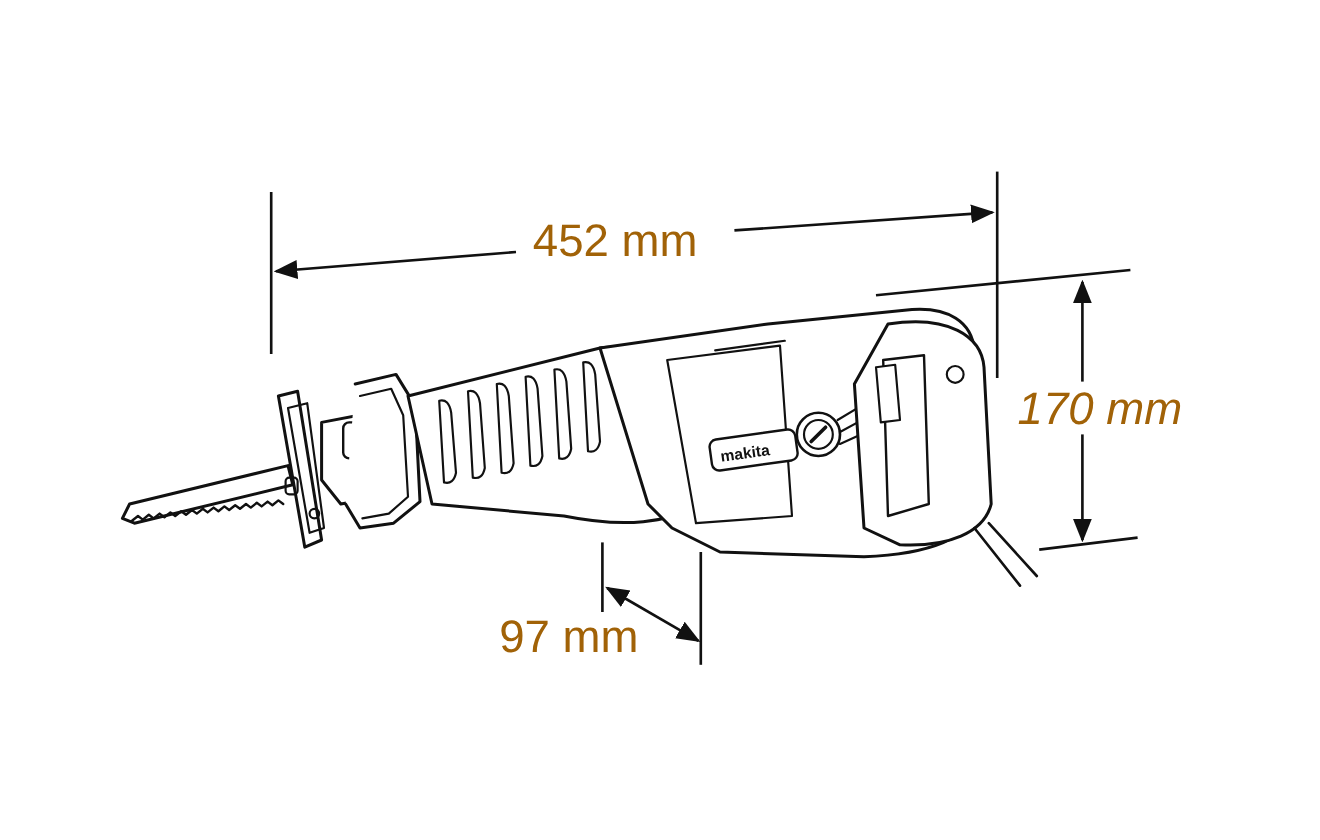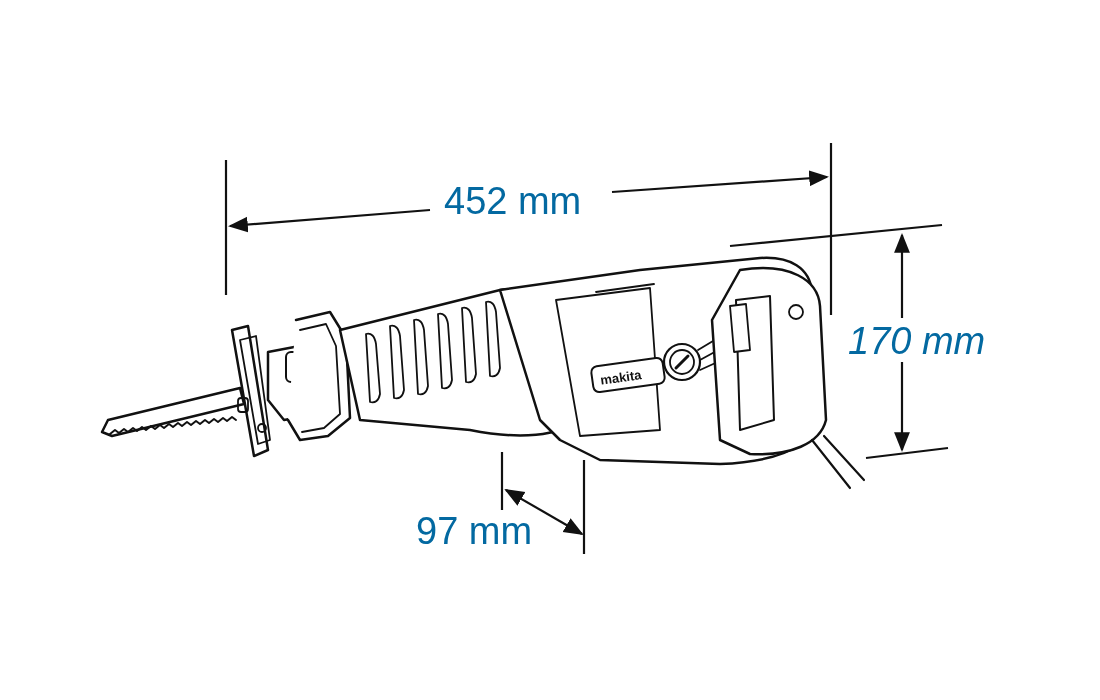--- a/index.html
+++ b/index.html
@@ -1,18 +1,18 @@
 <!DOCTYPE html>
 <html><head>
 <meta charset="utf-8">
 <style>
   html, body { margin:0; padding:0; background:#ffffff; }
   body { width:1100px; height:700px; overflow:hidden; position:relative; font-family:"Liberation Sans", sans-serif; }
   #canvas { position:absolute; left:0; top:0; width:1100px; height:700px; }
-  .dim-label { position:absolute; font-family:"Liberation Sans", sans-serif; font-size:38px; color:#0369a1; white-space:nowrap; line-height:1; }
+  .dim-label { position:absolute; font-family:"Liberation Sans", sans-serif; font-size:38px; color:#a16207; white-space:nowrap; line-height:1; }
 </style>
 </head>
 <body>
 
 <svg id="canvas" viewBox="0 0 1100 700" xmlns="http://www.w3.org/2000/svg">
   <defs>
     <marker id="arr" viewBox="0 0 10 10" refX="9" refY="5" markerWidth="9" markerHeight="9" orient="auto-start-reverse">
       <path d="M0,1 L10,5 L0,9 z" fill="#111"></path>
     </marker>
   </defs>

